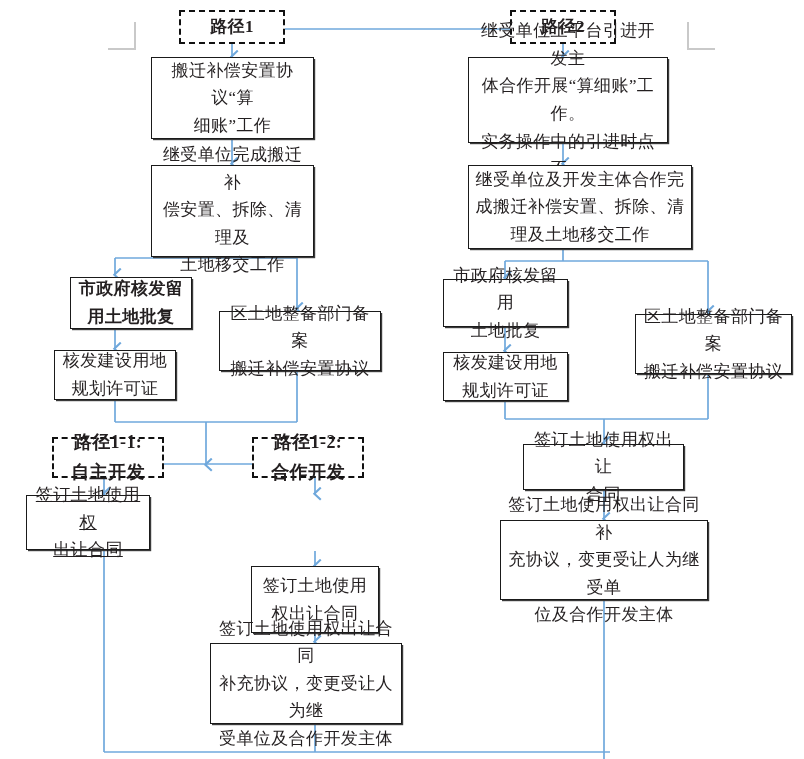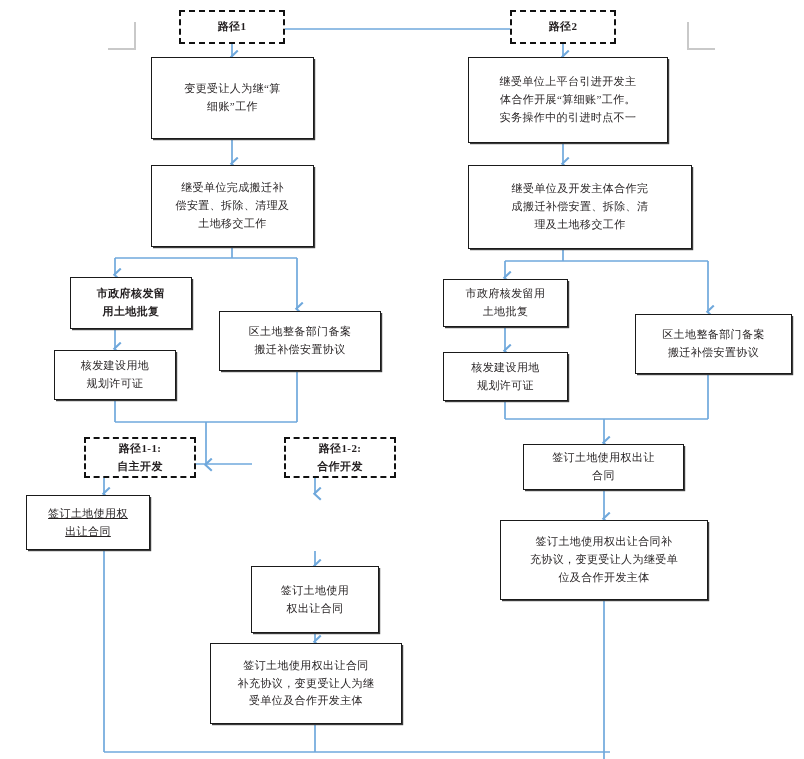--- a/index.html
+++ b/index.html
@@ -41,22 +41,22 @@
     border: 2px dashed #111111;
     font-weight: bold;
   }
   .node .txt {
     display: block;
     white-space: pre-line;
     line-height: 1.62;
     letter-spacing: 0.4px;
     padding: 0 4px;
   }
-  .f14 { font-size: 11px; }
-  .f13 { font-size: 11px; margin-left: 32px; }
+  .f14 { font-size: 17px; }
+  .f13 { font-size: 18px; }
   .corner {
     position: absolute;
     z-index: 1;
   }
   .corner i {
     position: absolute;
     background: #c9c9c9;
     display: block;
   }
   .corner .h { height: 2px; }
@@ -139,25 +139,25 @@
       <path d="M104,752 L610,752"></path>
       <path d="M604,738 L604,759"></path>
     </g>
   </svg>
 
   <div class="node dashed f14" style="left:179px; top:10px; width:106px; height:34px;">
     <span class="txt">路径1</span>
   </div>
 
   <div class="node solid f14" style="left:151px; top:57px; width:163px; height:82px;">
-    <span class="txt">变更受让人为继“算
+    <span class="txt">搬迁补偿安置协议“算
 细账”工作</span>
   </div>
 
-  <div class="node solid f14" style="left:151px; top:165px; width:163px; height:82px;">
+  <div class="node solid f14" style="left:151px; top:165px; width:163px; height:92px;font-family:Liberation Mono, monospace;">
     <span class="txt">继受单位完成搬迁补
 偿安置、拆除、清理及
 土地移交工作</span>
   </div>
 
   <div class="node solid f14" style="left:70px; top:277px; width:122px; height:52px;font-weight:bold;">
     <span class="txt">市政府核发留
 用土地批复</span>
   </div>
 

